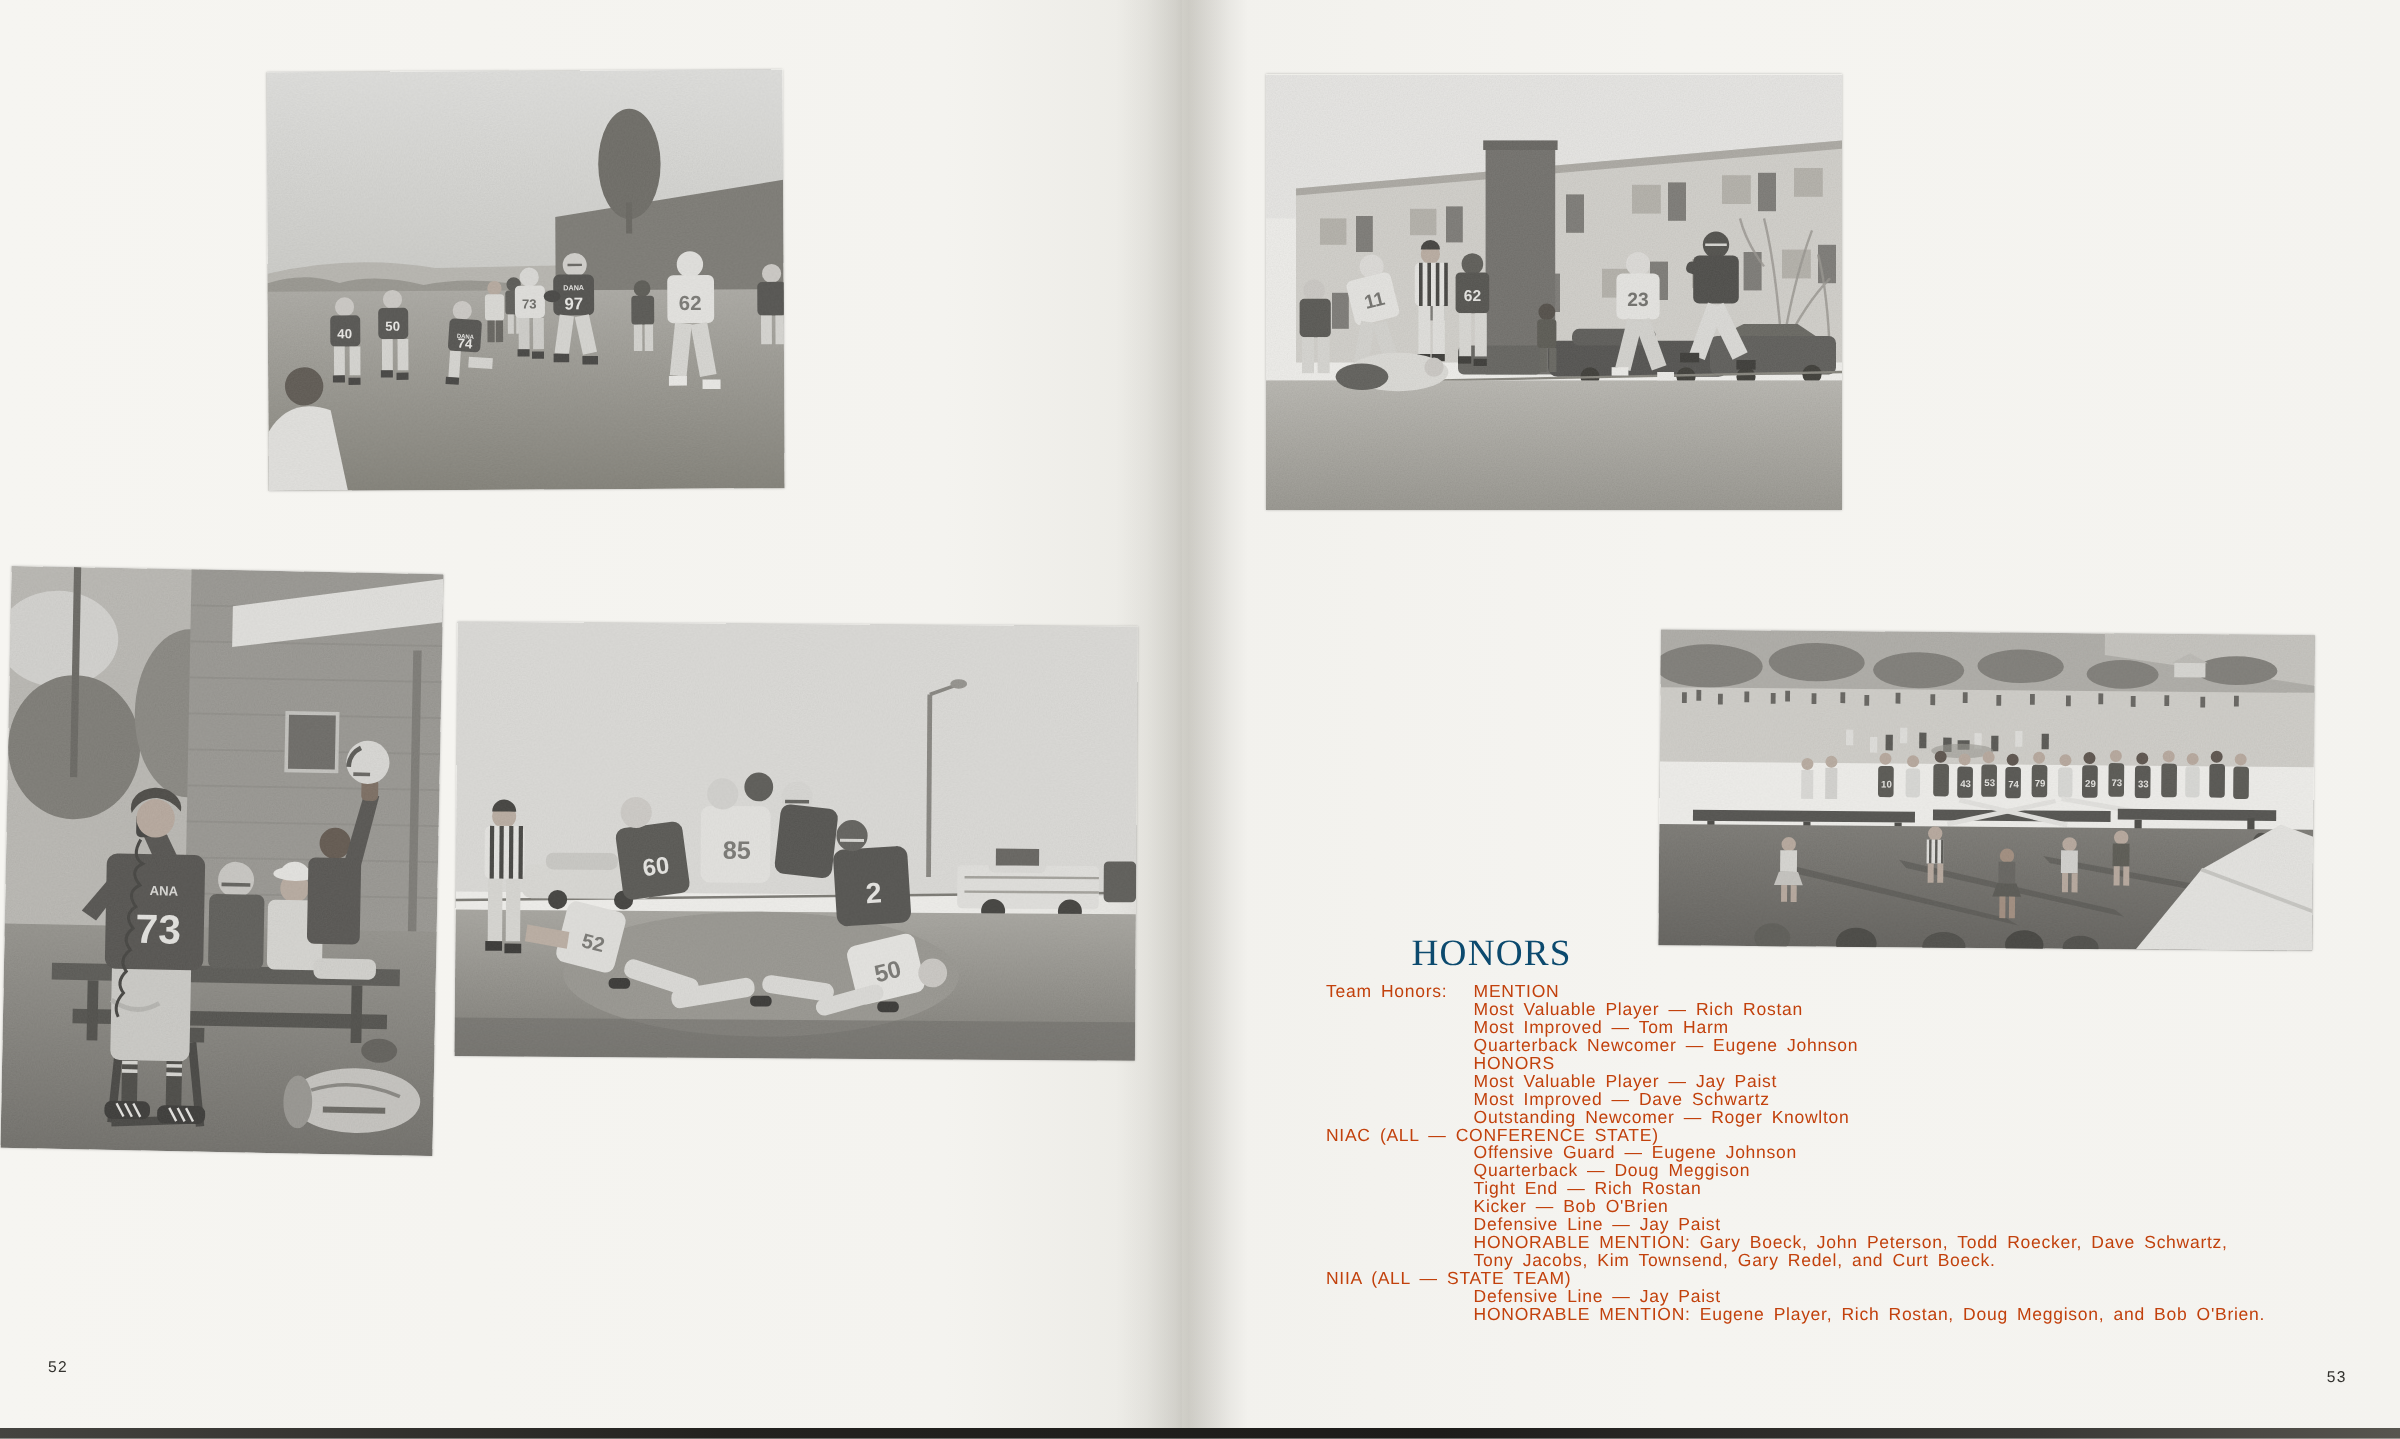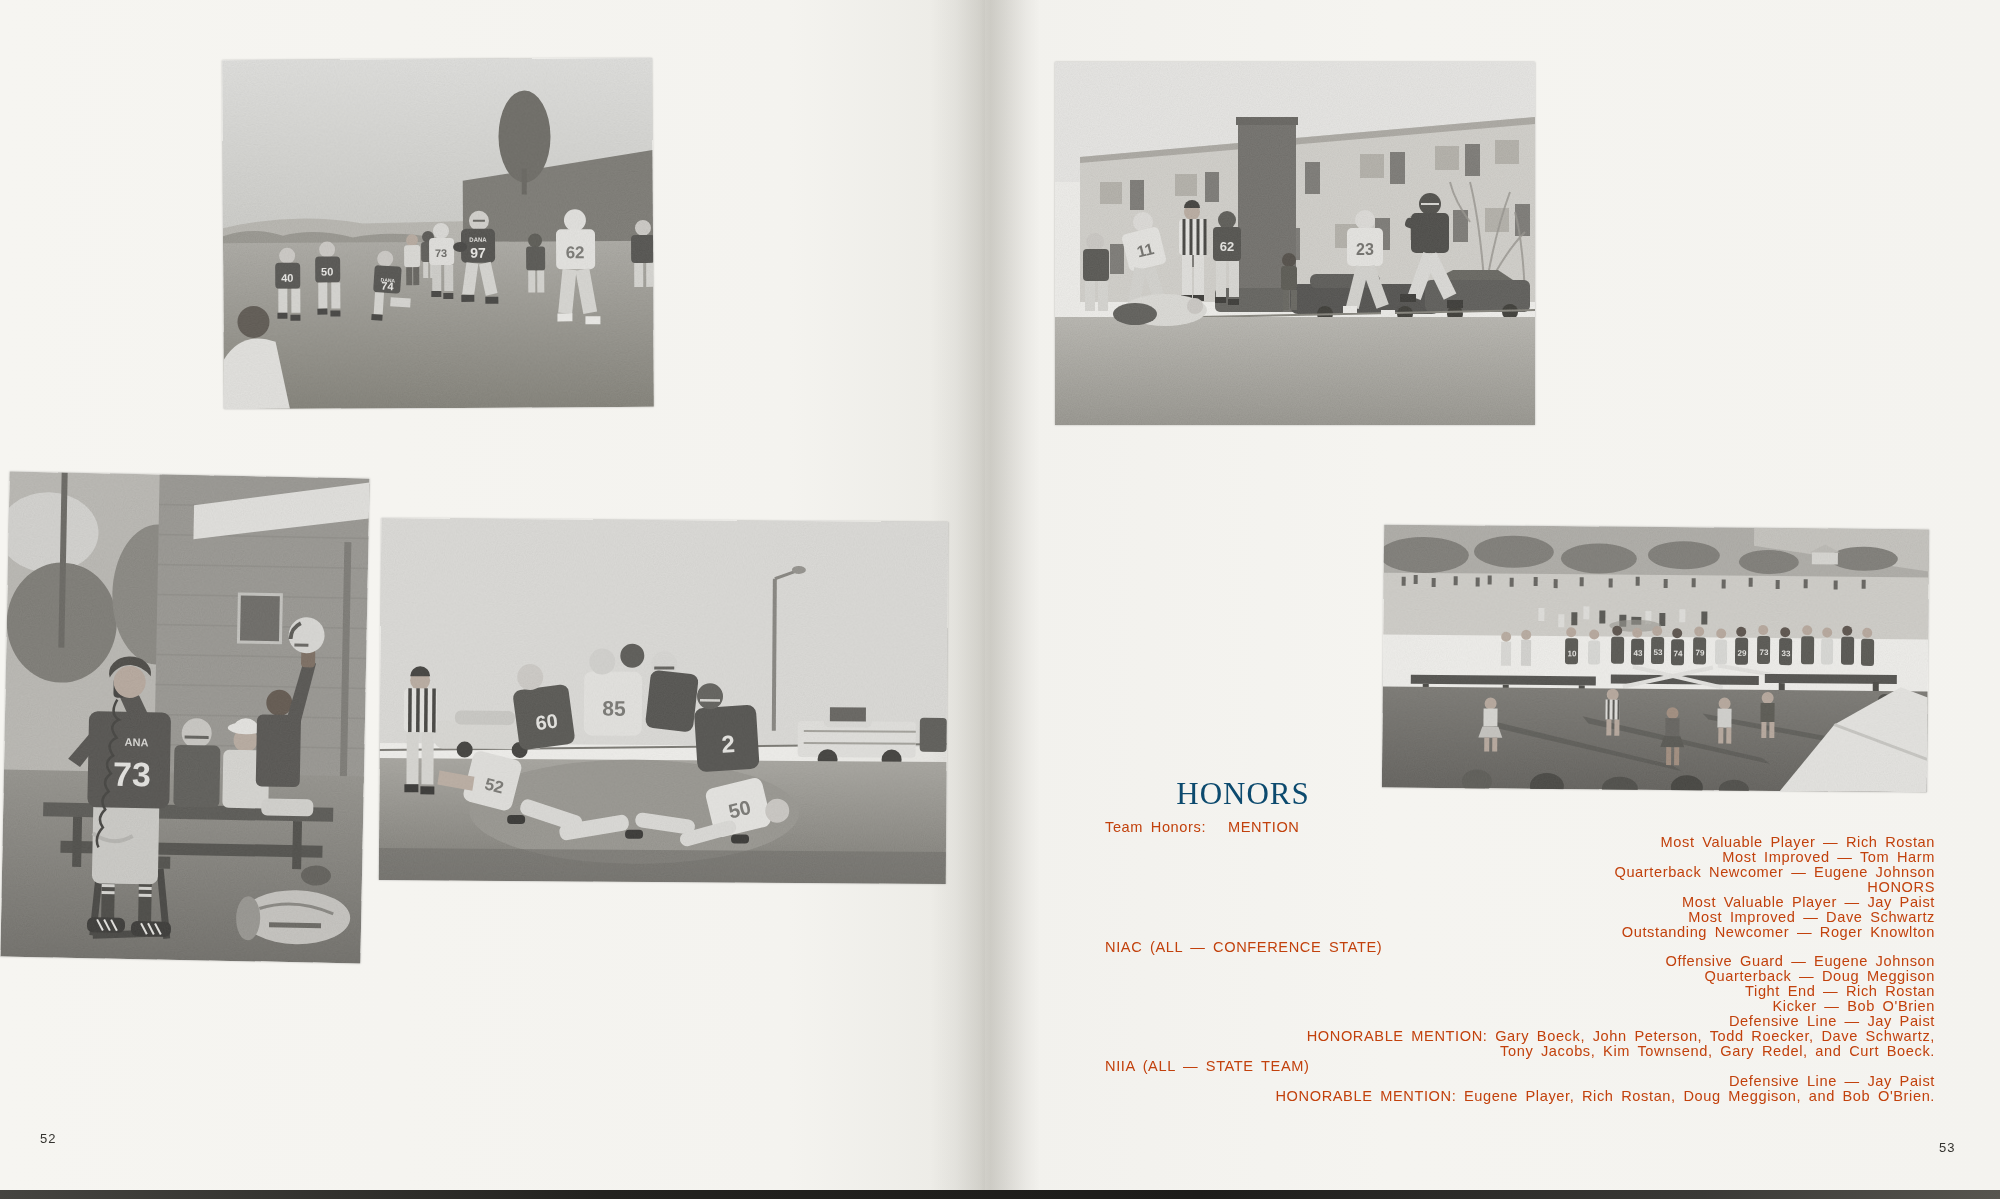--- a/index.html
+++ b/index.html
@@ -23,21 +23,21 @@
   #photo-phone{left:5px;top:475px;width:360px;height:485px;transform:rotate(1.1deg);}
   #photo-pileup{left:380px;top:520px;width:567px;height:362px;transform:rotate(0.4deg);}
   #photo-field{left:1383px;top:527px;width:545px;height:263px;transform:rotate(0.5deg);}
   #honors-title{
     position:absolute;left:1150px;top:776px;width:186px;text-align:center;
     font-family:"Liberation Serif", serif;font-size:31px;letter-spacing:1px;color:#0c4a6e;
   }
   #honors-block{position:absolute;left:1105px;top:820px;width:830px;color:#c2410c;}
   .hline{position:relative;height:14.95px;font-size:14.6px;line-height:14.95px;
     letter-spacing:0.6px;word-spacing:3px;white-space:nowrap;}
-  .hline.ind{padding-left:123px;text-align:right;}
+  .hline.ind{padding-left:123px;}
   .first-item{position:absolute;left:123px;top:0;}
   .pagenum{position:absolute;font-size:13px;color:#34332f;letter-spacing:1px;}
   #page-number-left{left:40px;top:1131px;}
   #page-number-right{left:1939px;top:1140px;}
   text{font-family:"Liberation Sans", sans-serif;font-weight:bold;}
 </style>
 </head>
 <body>
 
 <div class="page" id="left-page"></div>

